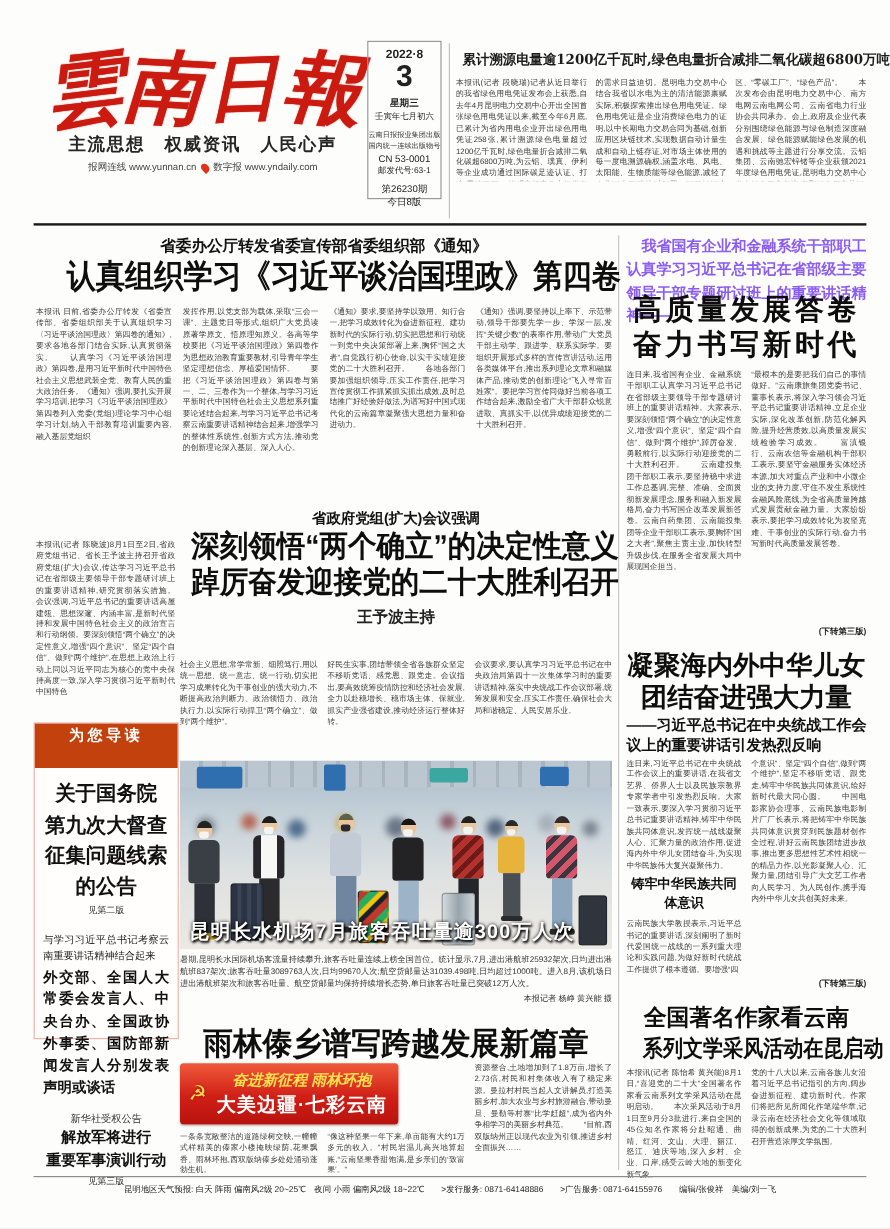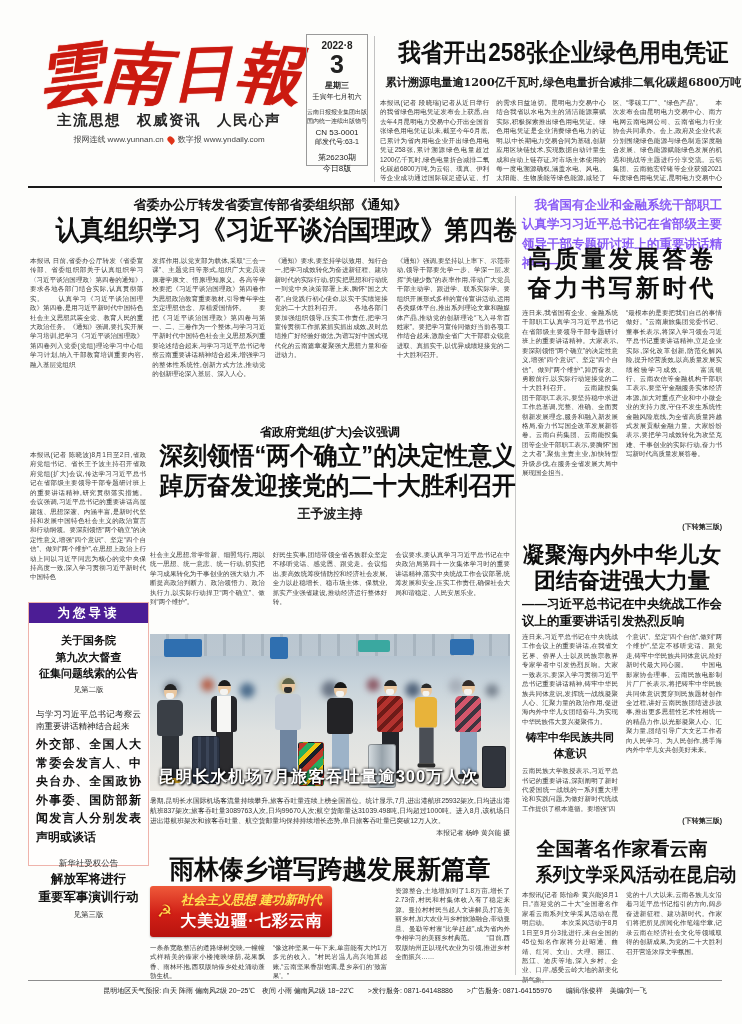--- a/index.html
+++ b/index.html
@@ -62,24 +62,24 @@
   
   .b-lead{left:30px;top:450px;width:116px;height:148px;}
   .b-headblock{left:150px;top:424px;width:360px;text-align:center;}
   .b-kicker{font-size:12px;font-weight:bold;color:#111;}
   .b-line{font-size:25px;font-weight:900;line-height:1.18;color:#0e0e0e;}
   .b-byline{margin-top:5px;font-size:13px;font-weight:bold;}
   .b-body{left:150px;top:550px;width:360px;height:80px;gap:8px;}
 
   
   .guide{left:28px;top:602px;width:121px;height:264px;border:1px solid #efb3ab;background:#fffefd;box-sizing:border-box;}
-  .guide-head{height:20px;background:#4c1d95;color:#fff;font-size:12.5px;font-weight:bold;
+  .guide-head{height:37px;background:#c2410c;color:#fff;font-size:12.5px;font-weight:bold;
               text-align:center;line-height:20px;letter-spacing:3px;}
   .guide-inner{padding:9px 7px 0;}
-  .g-t1{font-size:11px;font-weight:bold;text-align:center;line-height:1.5;color:#111;}
+  .g-t1{font-size:17px;font-weight:bold;text-align:center;line-height:1.5;color:#111;}
   .g-page{font-size:7.5px;text-align:center;margin-top:3px;color:#333;}
   .g-intro{font-size:8.5px;line-height:1.5;margin-top:13px;color:#222;}
   .g-t2{font-size:12px;font-weight:bold;line-height:1.55;margin-top:2px;text-align:justify;color:#111;}
   .g-kicker{font-size:8.5px;text-align:center;margin-top:11px;color:#333;}
   .g-t3{font-size:12.5px;font-weight:bold;text-align:center;line-height:1.5;color:#111;}
 
   
   .photo{left:150px;top:634px;width:360px;height:157px;overflow:hidden;
          background:linear-gradient(180deg,#a9bac9 0%,#c6d2da 30%,#dfe2e1 62%,#ece9e3 100%);}
   .ph-ceiling{position:absolute;top:0;left:0;right:0;height:22px;
@@ -178,21 +178,20 @@
     <div class="db-pub">云南日报报业集团出版</div>
     <div class="db-serial">国内统一连续出版物号</div>
     <div class="db-cn">CN 53-0001</div>
     <div class="db-postal">邮发代号:63-1</div>
     <div class="db-issue">第26230期</div>
     <div class="db-pages">今日8版</div>
   </div>
   <div class="abs vline-top"></div>
 
   <div class="abs topstory">
-    <div class="ts-headline"><span class="cx" style="transform:scaleX(.9)">我省开出258张企业绿色用电凭证</span></div>
     <div class="ts-sub"><span class="cx" style="transform:scaleX(.97)">累计溯源电量逾1200亿千瓦时,绿色电量折合减排二氧化碳超6800万吨</span></div>
     <div class="ts-cols colrow body-txt jc">
       <div>本报讯(记者 段晓瑞)记者从近日举行的我省绿色用电凭证发布会上获悉,自去年4月昆明电力交易中心开出全国首张绿色用电凭证以来,截至今年6月底,已累计为省内用电企业开出绿色用电凭证258张,累计溯源绿色电量超过1200亿千瓦时,绿色电量折合减排二氧化碳超6800万吨,为云铝、璞真、伊利等企业成功通过国际碳足迹认证、打造“零碳工厂”、增强市场竞争力提供有力支撑。　　在“双碳”目标背景下,越来越多的企业为实现绿色低碳发展,对绿色用电</div>
       <div>的需求日益迫切。昆明电力交易中心结合我省以水电为主的清洁能源禀赋实际,积极探索推出绿色用电凭证。绿色用电凭证是企业消费绿色电力的证明,以中长期电力交易合同为基础,创新应用区块链技术,实现数据自动计量生成和自动上链存证,对市场主体使用的每一度电溯源确权,涵盖水电、风电、太阳能、生物质能等绿色能源,减轻了企业国内跟踪核对配置、国际绿证申请认证等繁重环节,有效帮助企业优先使用绿色电力,助力打造“绿色能源牌”示范</div>
       <div>区、“零碳工厂”、“绿色产品”。　　本次发布会由昆明电力交易中心、南方电网云南电网公司、云南省电力行业协会共同承办。会上,政府及企业代表分别围绕绿色能源与绿色制造深度融合发展、绿色能源赋能绿色发展的机遇和挑战等主题进行分享交流。云铝集团、云南驰宏锌锗等企业获颁2021年度绿色用电凭证,昆明电力交易中心发布绿色用电倡议,凝聚绿色用电共识,赋能产业绿色转型,呼吁社会各界使用绿色电力,共助绿色经济发展。</div>
     </div>
   </div>
 
   <div class="abs rule-header"></div>
   <div class="abs vdivider"></div>
@@ -297,21 +296,21 @@
   <div class="abs photo-captext jc">
     <span>暑期,昆明长水国际机场客流量持续攀升,旅客吞吐量连续上榜全国首位。统计显示,7月,进出港航班25932架次,日均进出港航班837架次;旅客吞吐量3089763人次,日均99670人次;航空货邮量达31039.498吨,日均超过1000吨。进入8月,该机场日进出港航班架次和旅客吞吐量、航空货邮量均保持持续增长态势,单日旅客吞吐量已突破12万人次。</span>
     <div class="photo-credit">本报记者 杨峥 黄兴能 摄</div>
   </div>
 
   <div class="abs c-headline"><span class="cx" style="transform:scaleX(.95)">雨林傣乡谱写跨越发展新篇章</span></div>
   <div class="abs c-body">
     <div class="banner">
       <div class="emblem">☭</div>
       <div class="banner-lines">
-        <div class="banner-l1">社会主义思想 建功新时代</div>
+        <div class="banner-l1">奋进新征程 雨林环抱</div>
         <div class="banner-l2">大美边疆·七彩云南</div>
       </div>
     </div>
     <div class="c-cols body-txt jc">
       <div class="c-pad">一条条宽敞整洁的道路绿树交映,一幢幢式样精美的傣家小楼掩映绿荫,花果飘香、雨林环抱,西双版纳傣乡处处涌动蓬勃生机。</div>
       <div class="c-pad">“像这种坚果一年下来,单亩能有大约1万多元的收入。”村民岩温儿高兴地算起账,“云南坚果香甜饱满,是乡亲们的‘致富果’。”</div>
       <div>资源整合,土地增加到了1.8万亩,增长了2.73倍,村民和村集体收入有了稳定来源。曼拉村村民当起人文讲解员,打造美丽乡村,加大农业与乡村旅游融合,带动曼旦、曼勒等村寨“比学赶超”,成为省内外争相学习的美丽乡村典范。　　“目前,西双版纳州正以现代农业为引领,推进乡村全面振兴……</div>
     </div>
   </div>
 

